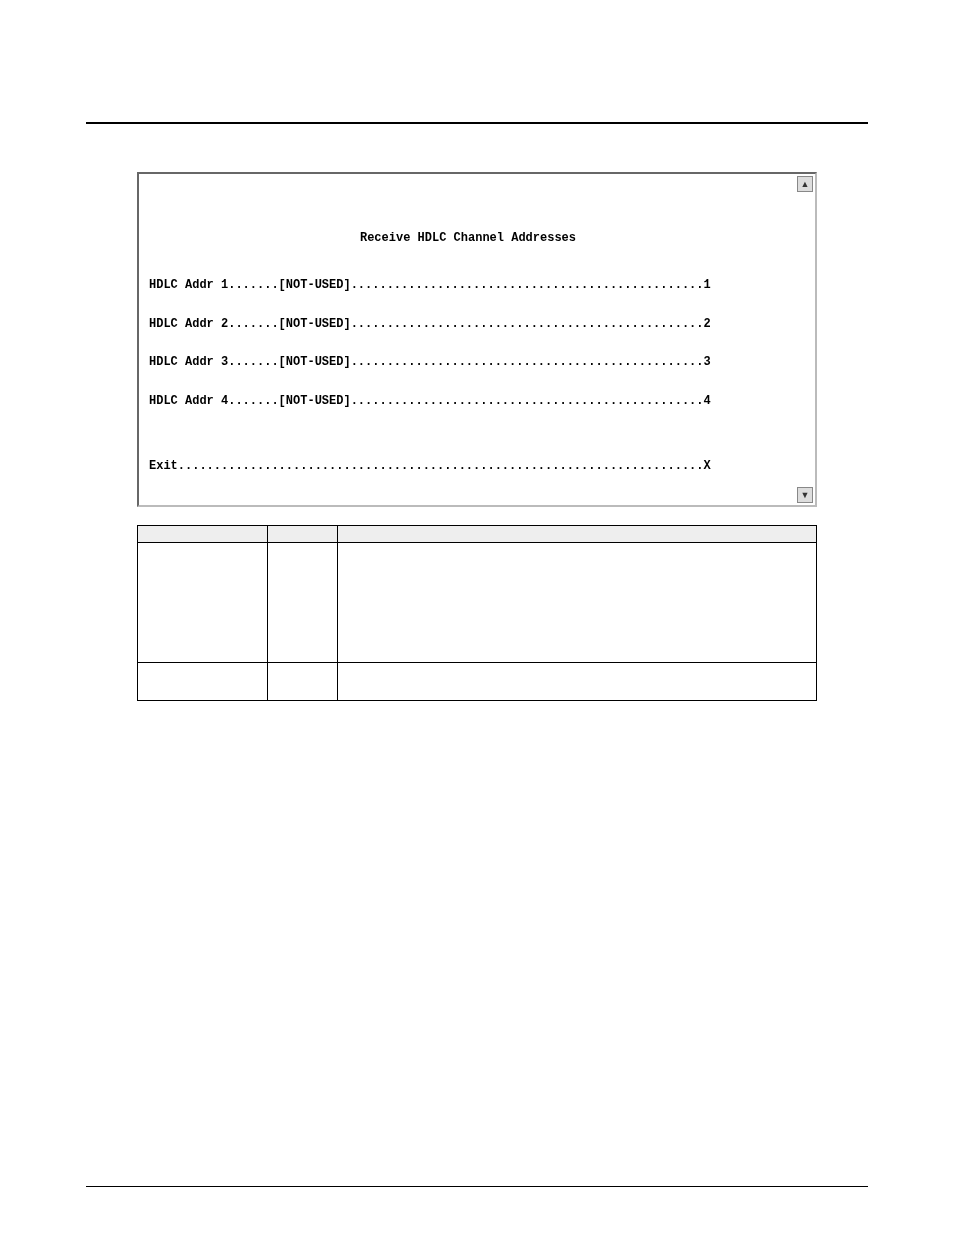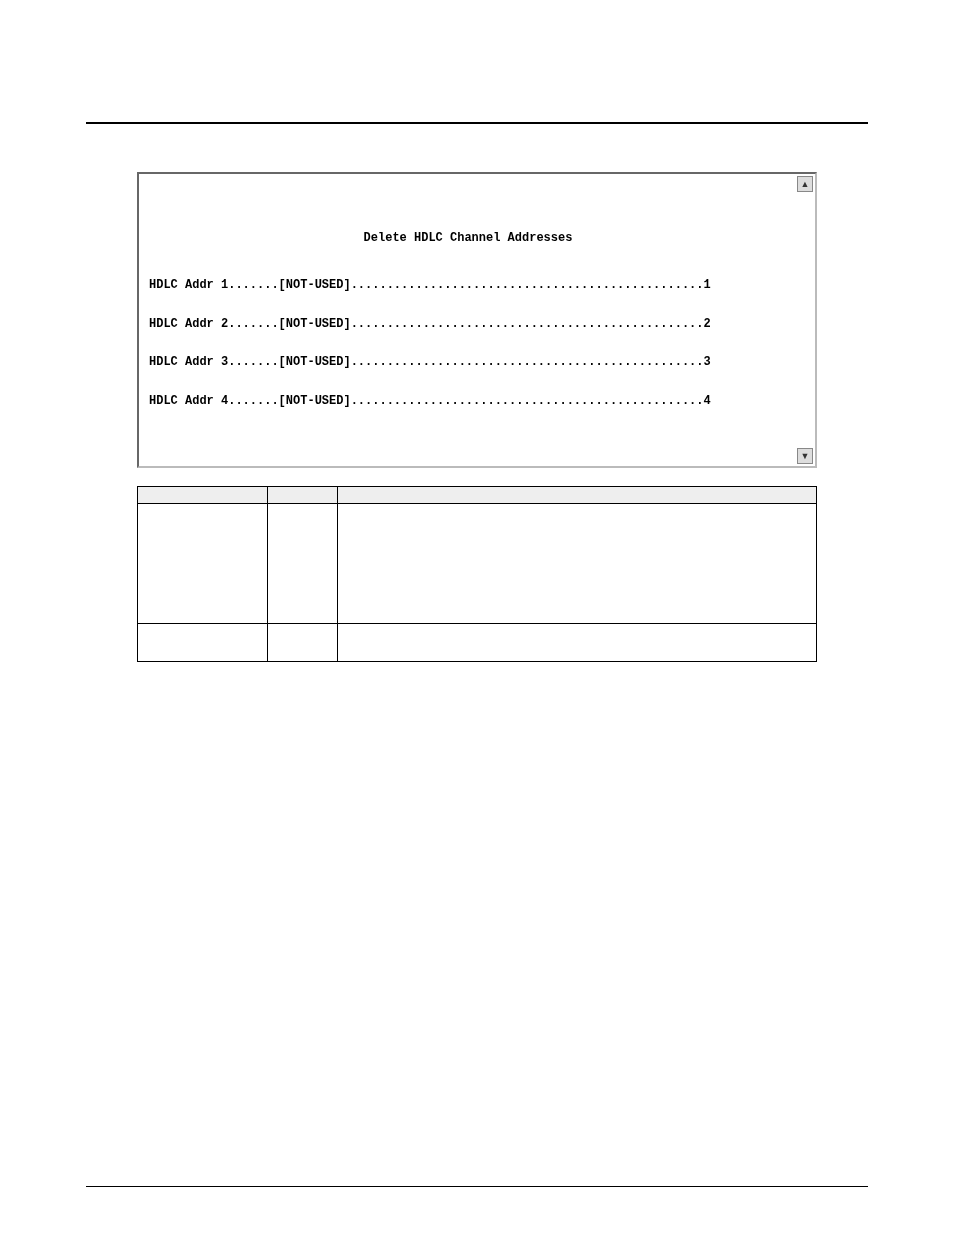--- a/index.html
+++ b/index.html
@@ -137,26 +137,27 @@
   <div class="figure-box">
     <div class="scrollbar">
       <div class="scroll-btn">
         <span>▲</span>
       </div>
       <div class="scroll-btn">
         <span>▼</span>
       </div>
     </div>
     <div class="term">
-      <div class="term-title">Delete HDLC Channel Addresses</div>
+      <div class="term-title">Receive HDLC Channel Addresses</div>
       <div>HDLC Addr 1.......[NOT-USED].................................................1</div>
       <div>HDLC Addr 2.......[NOT-USED].................................................2</div>
       <div>HDLC Addr 3.......[NOT-USED].................................................3</div>
       <div>HDLC Addr 4.......[NOT-USED].................................................4</div>
       <div></div>
+      <div>Exit.........................................................................X</div>
     </div>
   </div>
 
   <div class="figure-caption"></div>
 
   <table class="opts">
     <thead>
       <tr>
         <th class="col-option"></th>
         <th class="col-default"></th>

